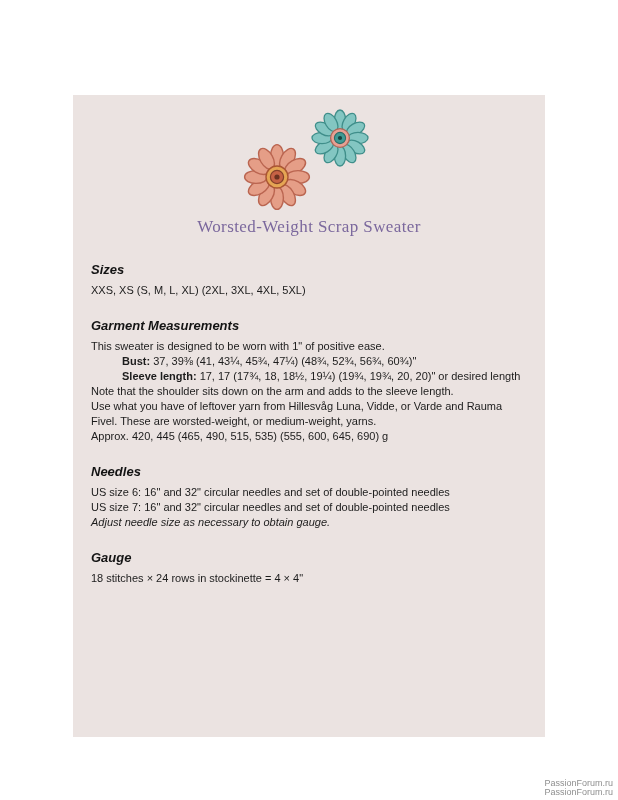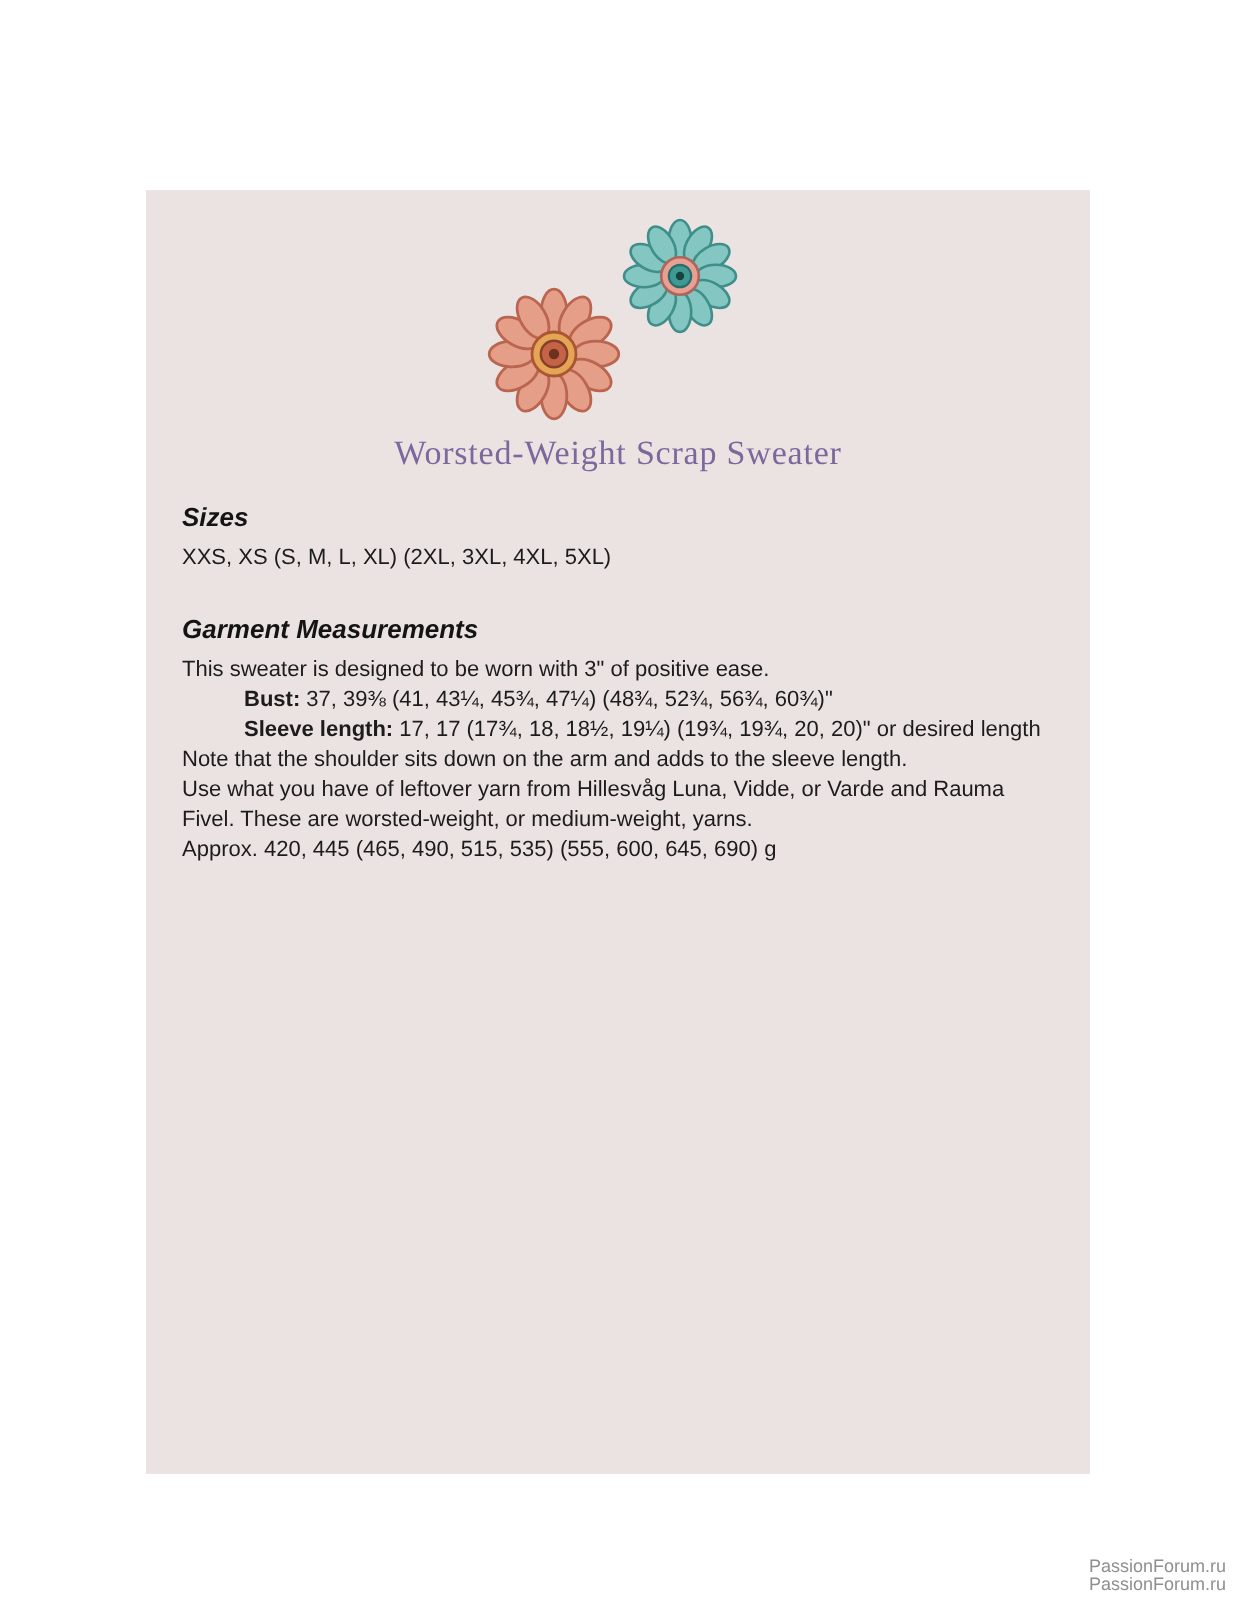--- a/index.html
+++ b/index.html
@@ -18,21 +18,21 @@
   .title {
     font-family:"Liberation Serif", serif; font-weight:normal;
     font-size:17px; line-height:20px; color:#7b689d;
     text-align:center; margin:2px 0 4px; letter-spacing:0.4px;
   }
   h2 {
     font-family:"Liberation Sans", sans-serif;
     font-size:13px; line-height:15px; font-style:italic; font-weight:bold;
     color:#141414; margin:20px 0 6px;
   }
-  .sec-first h2 { margin-top:14px; }
+  .sec-first h2 { margin-top:25px; }
   p {
     font-size:11px; line-height:15px; color:#1c1c1c; margin:0;
     max-width:440px;
   }
   p strong { font-weight:bold;padding-left:31px; }
   .italic { font-style:italic; }
   .watermark {
     position:absolute; right:5px; bottom:3px; text-align:center;
     font-size:9px; line-height:9px; color:#8f8f8f;
   }
@@ -86,35 +86,45 @@
 
     <h1 class="title">Worsted-Weight Scrap Sweater</h1>
 
     <section class="sec-first">
       <h2>Sizes</h2>
       <p>XXS, XS (S, M, L, XL) (2XL, 3XL, 4XL, 5XL)</p>
     </section>
 
     <section>
       <h2>Garment Measurements</h2>
-      <p>This sweater is designed to be worn with 3" of positive ease.</p>
+      <p>This sweater is designed to be worn with 1" of positive ease.</p>
       <p><strong>Bust:</strong><span> 37, 39⅜ (41, 43¼, 45¾, 47¼) (48¾, 52¾, 56¾, 60¾)"</span></p>
       <p><strong>Sleeve length:</strong><span> 17, 17 (17¾, 18, 18½, 19¼) (19¾, 19¾, 20, 20)" or desired length</span></p>
       <p>Note that the shoulder sits down on the arm and adds to the sleeve length.</p>
     </section>
 
     <section>
       <p>Use what you have of leftover yarn from Hillesvåg Luna, Vidde, or Varde and Rauma Fivel. These are worsted-weight, or medium-weight, yarns.</p>
     </section>
 
     <section>
       <p>Approx. 420, 445 (465, 490, 515, 535) (555, 600, 645, 690) g</p>
     </section>
 
+    <section>
+      <h2>Needles</h2>
+      <p>US size 6: 16" and 32" circular needles and set of double-pointed needles</p>
+      <p>US size 7: 16" and 32" circular needles and set of double-pointed needles</p>
+      <p class="italic">Adjust needle size as necessary to obtain gauge.</p>
+    </section>
 
+    <section>
+      <h2>Gauge</h2>
+      <p>18 stitches × 24 rows in stockinette = 4 × 4"</p>
+    </section>
 
   </div>
 
   <div class="watermark">
     <div>PassionForum.ru</div>
     <div>PassionForum.ru</div>
   </div>
 </div>
 
 </body></html>

